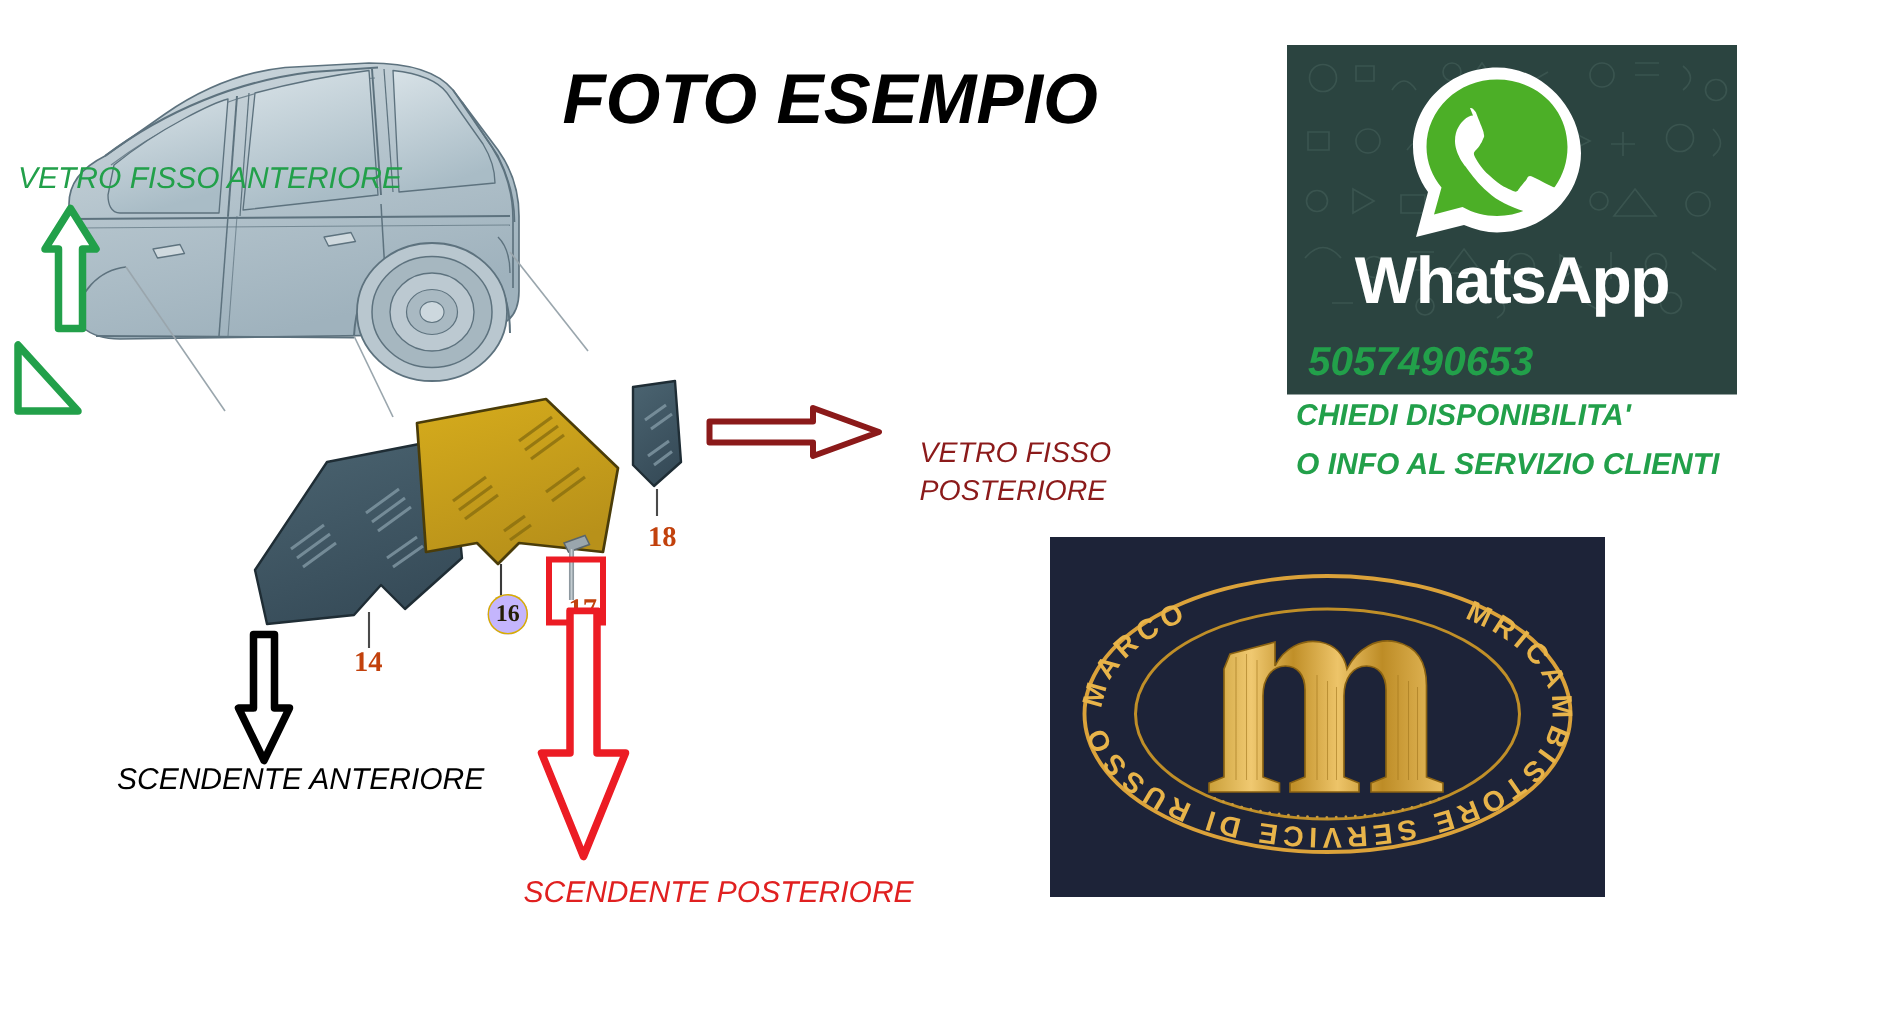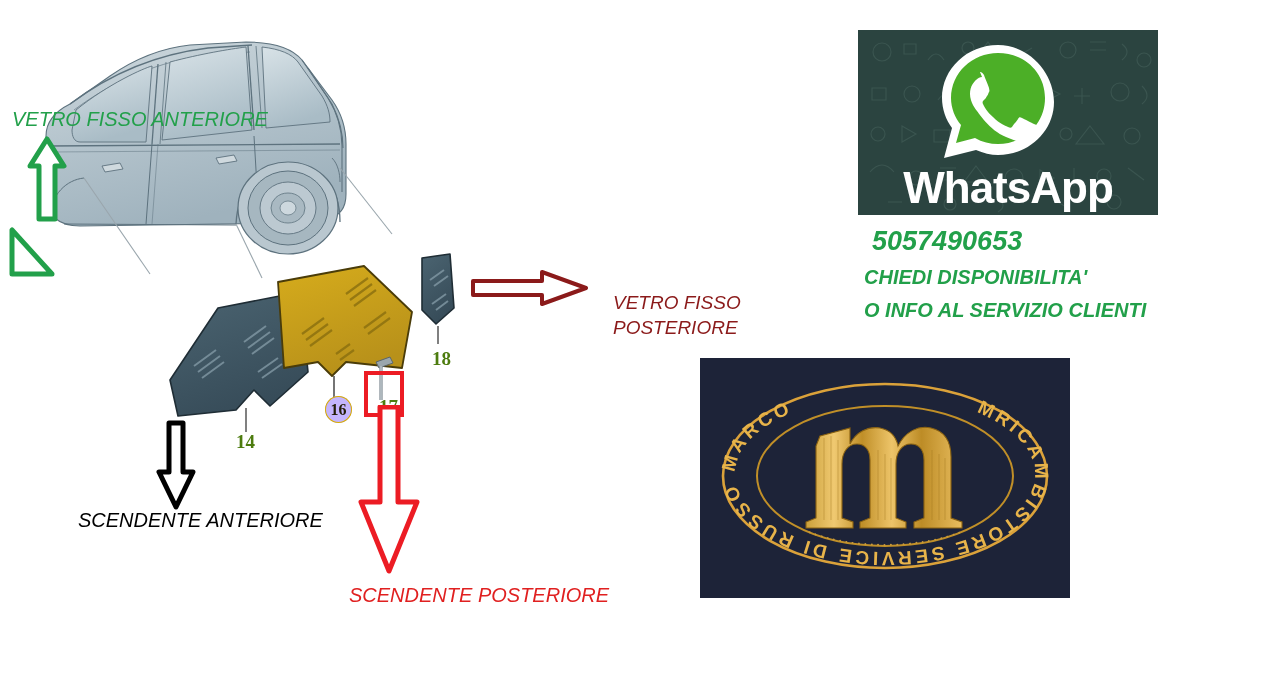--- a/index.html
+++ b/index.html
@@ -26,21 +26,21 @@
   #lbl-scend-ant{ left:78px; top:509px; font-size:20px; color:#000000; white-space:nowrap;}
   #lbl-scend-post{ left:349px; top:584px; font-size:20px; color:#e02020; white-space:nowrap;}
 
   
   #car{ left:40px; top:18px; width:380px; height:270px; }
 
   
   #parts{ left:150px; top:250px; width:320px; height:200px; }
 
   
-  .partnum{ font-size:19px; font-weight:bold; color:#4d7c0f; font-family:"Liberation Serif", serif;}
+  .partnum{ font-size:19px; font-weight:bold; color:#c2410c; font-family:"Liberation Serif", serif;}
   #num14{ left:236px; top:431px; }
   #num17{ left:379px; top:396px; }
   #num18{ left:432px; top:348px; }
   #badge16{
     left:325px; top:396px; width:27px; height:27px; border-radius:50%;
     background:#c4b5fd; color:#231d06; font-size:16px; font-weight:bold;
     display:flex; align-items:center; justify-content:center;
     font-family:"Liberation Serif", serif;
     box-shadow:0 0 0 1px #d9ae00 inset;
   }
@@ -51,21 +51,21 @@
 
   
   #arrow-green{ left:27px; top:136px; width:40px; height:86px; }
   #tri-green{ left:8px;  top:226px; width:48px; height:52px; }
   #arrow-red-right{ left:470px; top:268px; width:120px; height:40px; }
   #arrow-black-down{ left:156px; top:420px; width:40px; height:90px; }
   #arrow-red-down{ left:358px; top:405px; width:62px; height:170px; }
 
   
   #wa-box{
-    left:858px; top:30px; width:300px; height:185px;
+    left:858px; top:30px; width:300px; height:233px;
     background:#2b4440; overflow:hidden;
   }
   #wa-doodle{ position:absolute; inset:0; opacity:.13; }
   #wa-logo{ position:absolute; left:74px; top:10px; width:132px; height:125px; }
   #wa-word{
     position:absolute; left:0; right:0; top:133px; text-align:center;
     color:#ffffff; font-size:44px; font-weight:bold; letter-spacing:-1px;
     font-family:"Liberation Sans", sans-serif;
   }
 
@@ -240,20 +240,21 @@
       <path d="M22 2 L40 2 L40 97 L59 97 L31 166 L3 97 L22 97 Z" fill="#ffffff" stroke="#ec1c24" stroke-width="5" stroke-linejoin="round"></path>
     </svg>
   </div>
 
   <div class="abs callout" id="lbl-vetro-ant">VETRO FISSO ANTERIORE</div>
   <div class="abs callout" id="lbl-vetro-post">VETRO FISSO
 POSTERIORE</div>
   <div class="abs callout" id="lbl-scend-ant">SCENDENTE ANTERIORE</div>
   <div class="abs callout" id="lbl-scend-post">SCENDENTE POSTERIORE</div>
 
+  <div class="abs" id="title">FOTO ESEMPIO</div>
 
   <div class="abs" id="wa-box">
     <svg id="wa-doodle" viewBox="0 0 300 185" preserveAspectRatio="none">
       <g stroke="#9fc3b6" stroke-width="1.1" fill="none">
         <circle cx="24" cy="22" r="9"></circle>
           <path d="M46 14 l12 0 l0 10 l-12 0 z"></path>
         <path d="M70 30 q8 -12 16 0"></path>
           <circle cx="110" cy="18" r="6"></circle>
         <path d="M130 12 l10 14 l-20 0 z"></path>
           <path d="M160 26 l14 -8"></path>

